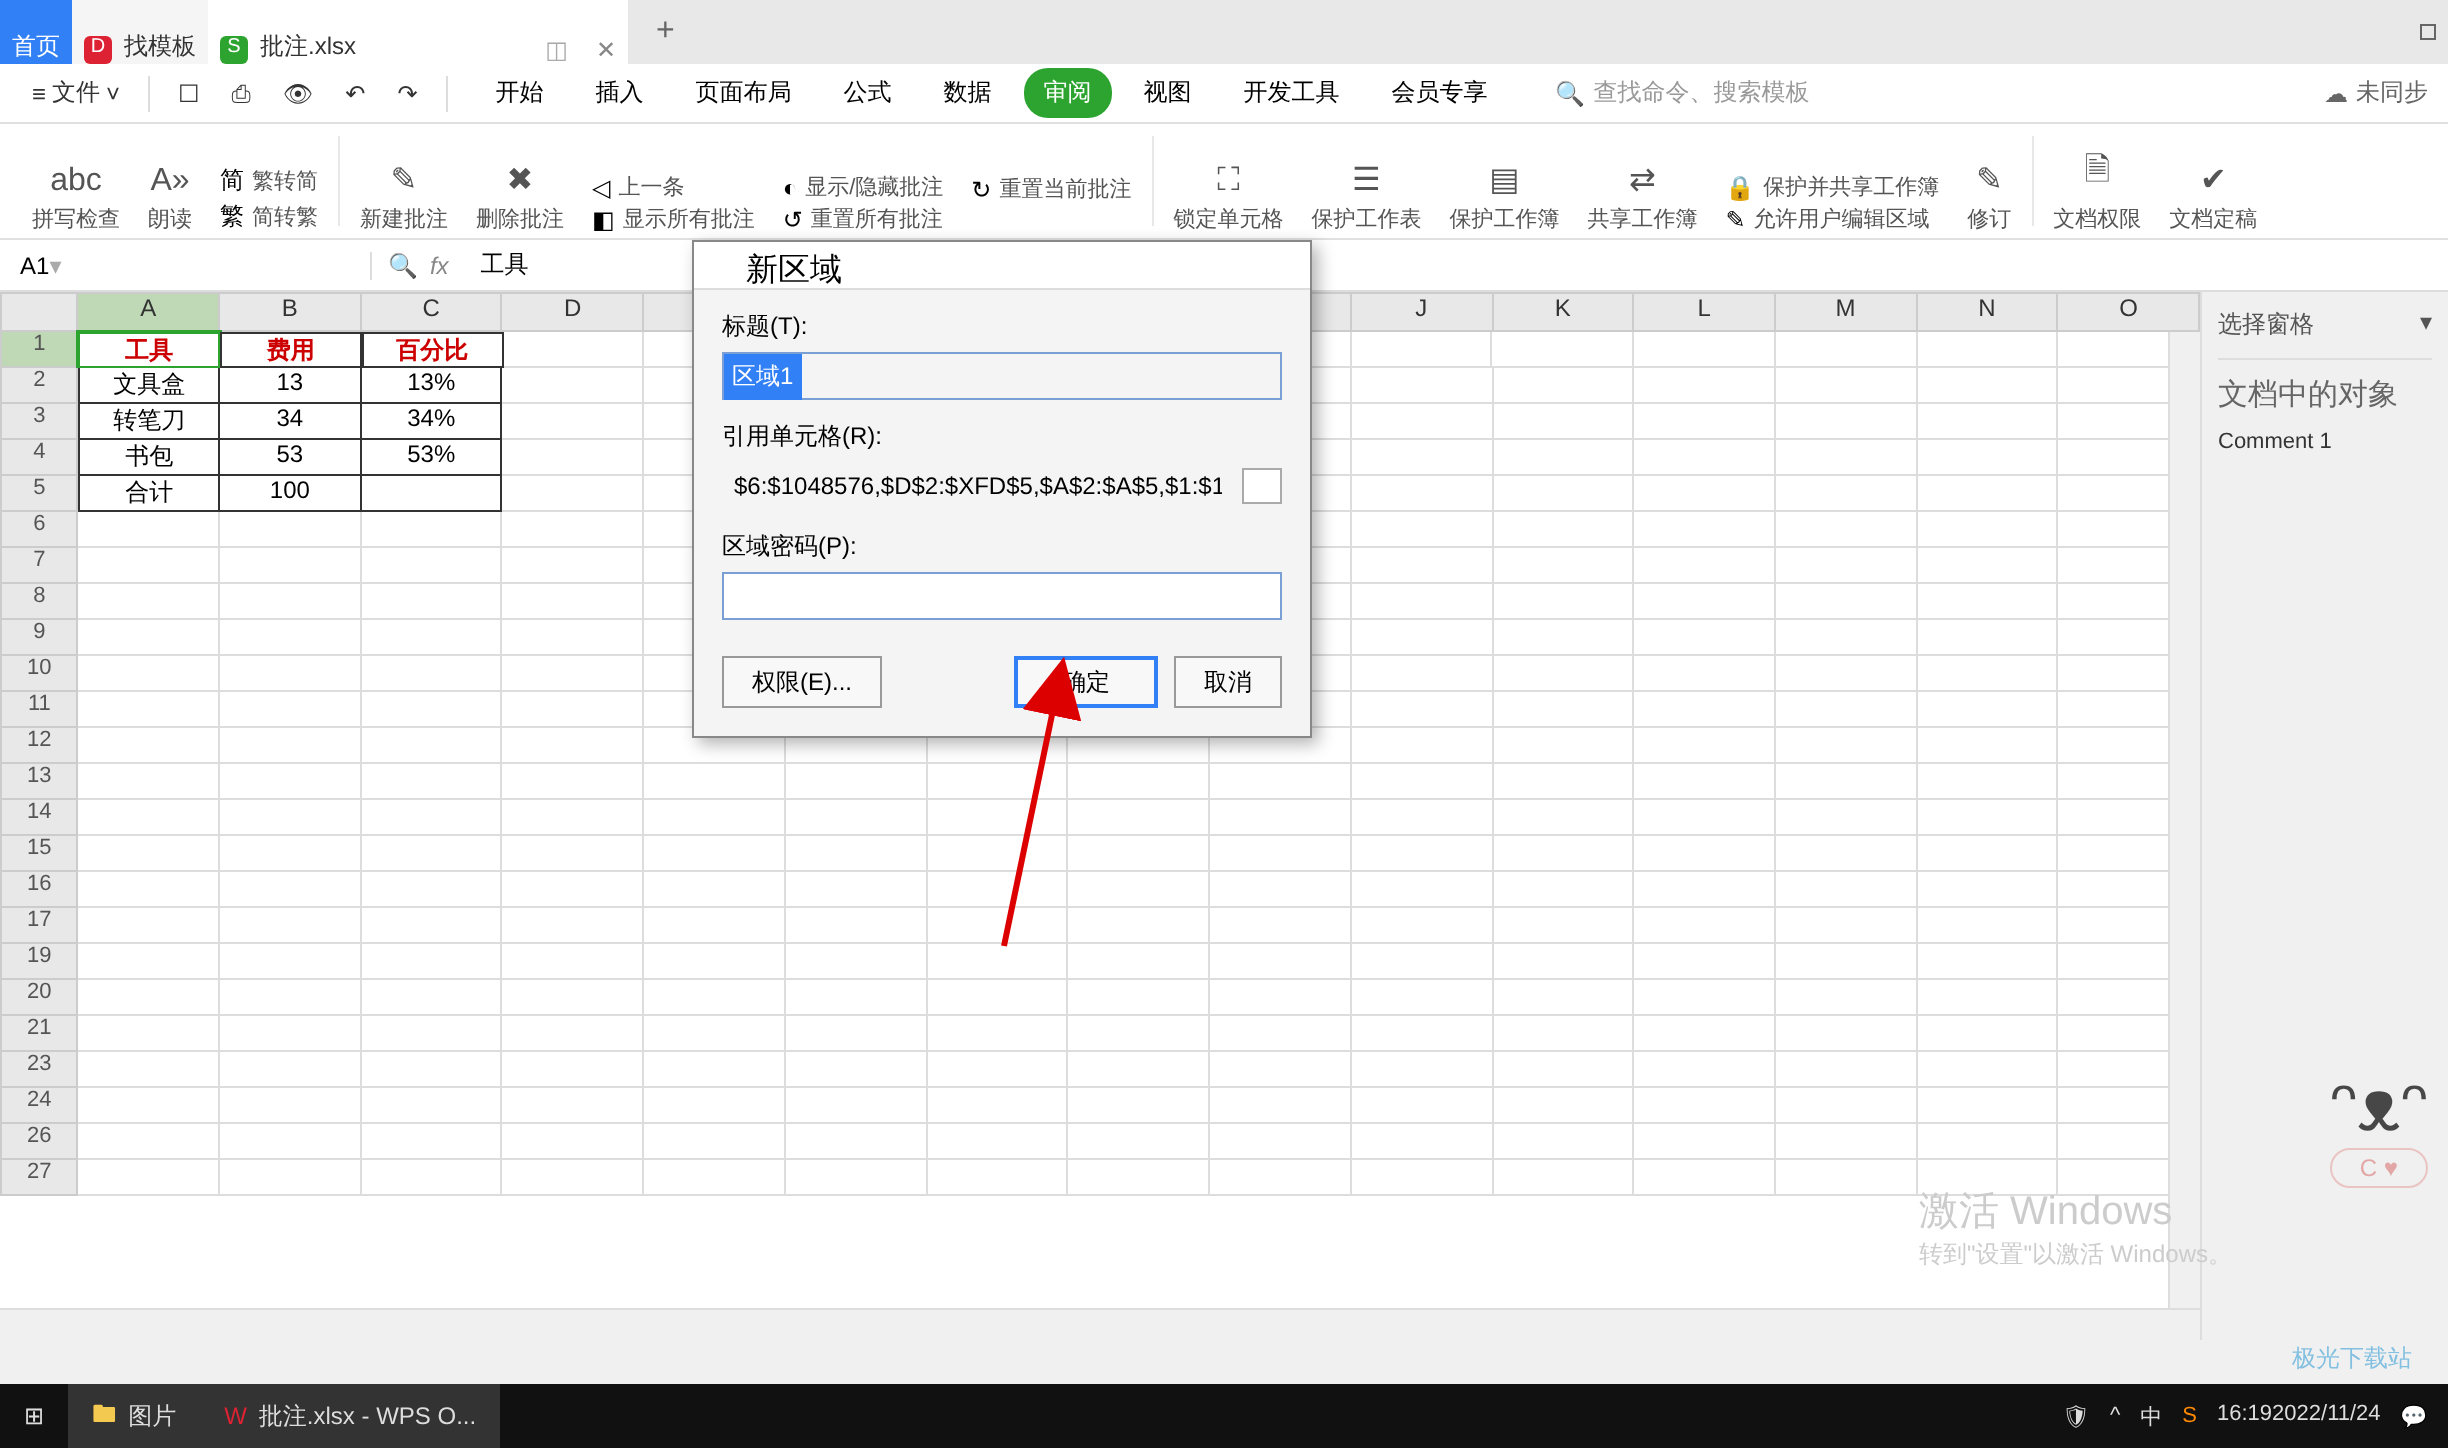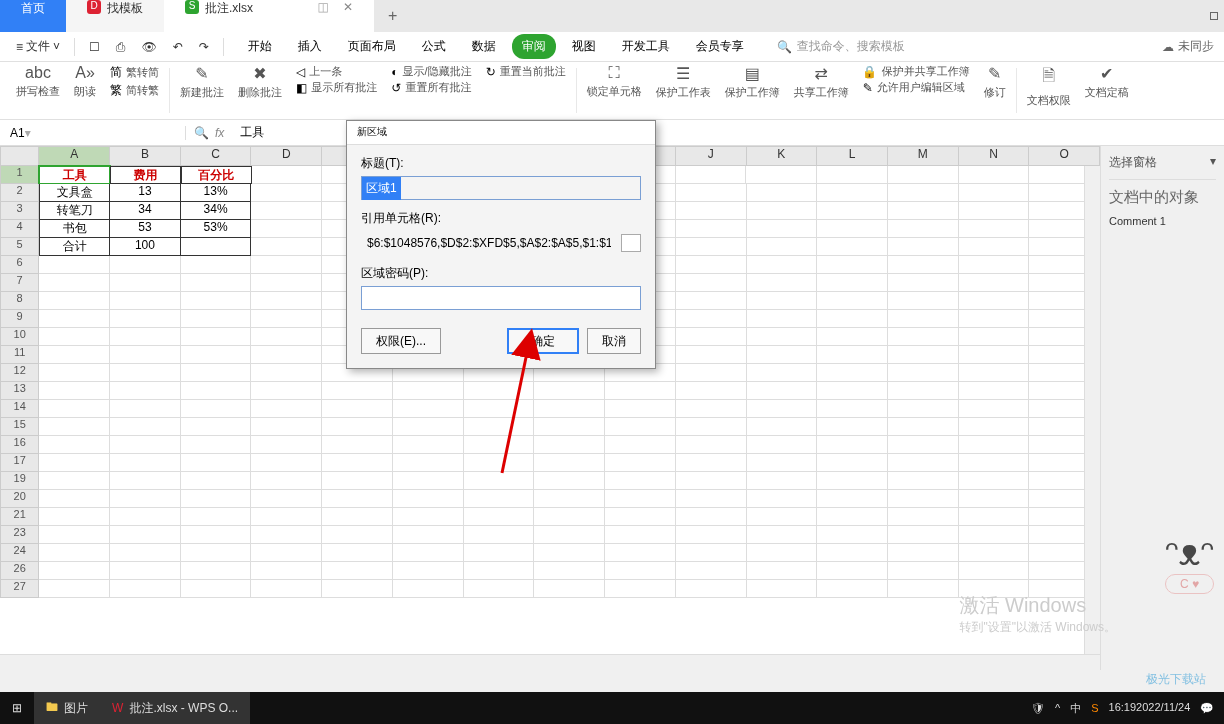--- a/index.html
+++ b/index.html
@@ -1,20 +1,20 @@
 <!DOCTYPE html>
 <html><head>
 <meta charset="utf-8">
 <style>
 * { margin: 0; padding: 0; box-sizing: border-box; font-family: "Microsoft YaHei", SimSun, sans-serif; }
 body { width: 1224px; height: 724px; background: #f0f0f0; overflow: hidden; position: relative; font-size: 12px; }
 
 
 .tabs { display: flex; height: 32px; background: #e8e8e8; align-items: center; }
-.tab { display: flex; align-items: flex-start; padding: 0 21px; height: 100%; gap: 6px; cursor: pointer; }
+.tab { display: flex; align-items: flex-end; padding: 0 6px; height: 100%; gap: 6px; cursor: pointer; }
 .tab-home { background: #3180f6; color: white; }
 .tab-templ { background: #f5f5f5; color: #333; }
 .tab-doc { background: #fff; color: #333; }
 .tab .icon { width: 14px; height: 14px; display: inline-block; }
 .tab .close-btn { margin-left: 8px; color: #888; }
 .new-tab { padding: 0 14px; color: #666; font-size: 16px; }
 .win-controls { margin-left: auto; padding-right: 6px; display: flex; gap: 8px; color: #666; }
 .sq { width: 8px; height: 8px; border: 1px solid #666; display: inline-block; }
 
 
@@ -22,21 +22,21 @@
 .menu-btn { padding: 4px 6px; color: #333; cursor: pointer; display: flex; align-items: center; gap: 3px; }
 .menu-sep { width: 1px; height: 18px; background: #ddd; margin: 0 4px; }
 .menu-tabs { display: flex; margin-left: 6px; gap: 6px; }
 .menu-tabs .mt { padding: 4px 10px; cursor: pointer; }
 .mt-active { background: #2ea430; color: white; border-radius: 12px; }
 .search-box { display: flex; align-items: center; color: #999; margin-left: 20px; gap: 4px; }
 .sync-status { margin-left: auto; display: flex; align-items: center; gap: 4px; color: #666; }
 
 
 .ribbon { display: flex; height: 58px; background: #fff; padding: 2px 10px; gap: 2px; align-items: center; border-bottom: 1px solid #e0e0e0; }
-.ribbon-group { display: flex; flex-direction: column; align-items: center; gap: 2px; padding: 0 6px; justify-content: flex-start; height: 100%; }
+.ribbon-group { display: flex; flex-direction: column; align-items: center; gap: 2px; padding: 0 6px; justify-content: flex-end; height: 100%; }
 .ribbon-group .ic { font-size: 16px; color: #555; }
 .ribbon-group .lbl { font-size: 11px; color: #555; }
 .ribbon-group.sm { flex-direction: column; gap: 1px; align-items: flex-start; }
 .ribbon-group.sm > div { display: flex; align-items: center; gap: 4px; }
 .rsep { width: 1px; height: 45px; background: #e8e8e8; margin: 0 2px; }
 
 
 .formula-row { display: flex; height: 26px; background: #fff; align-items: center; border-bottom: 1px solid #ddd; }
 .name-box { width: 186px; border-right: 1px solid #ddd; padding: 0 10px; display: flex; align-items: center; justify-content: flex-start; }
 .fx-icons { display: flex; align-items: center; gap: 6px; padding: 0 8px; color: #888; }
@@ -62,21 +62,21 @@
 .rp-title { display: flex; justify-content: space-between; color: #555; padding-bottom: 8px; border-bottom: 1px solid #ddd; margin-bottom: 8px; gap: 44px; }
 .rp-sec { font-size: 15px; color: #666; margin-bottom: 6px; }
 .rp-item { font-size: 11px; color: #333; padding: 2px 0; }
 
 
 .hscroll { position: absolute; bottom: 0; left: 0; right: 0; height: 16px; background: #f0f0f0; border-top: 1px solid #ddd; }
 .vscroll { position: absolute; top: 20px; right: 0; bottom: 16px; width: 16px; background: #f0f0f0; border-left: 1px solid #ddd; }
 
 
 .dialog { position: absolute; left: 346px; top: 120px; width: 310px; background: #f4f4f4; border: 1px solid #888; box-shadow: 3px 3px 8px rgba(0,0,0,0.3); }
-.dialog-title { height: 24px; background: #fff; border-bottom: 1px solid #ddd; padding: 4px 10px; font-size: 10px; }
+.dialog-title { height: 24px; background: #fff; border-bottom: 1px solid #ddd; padding: 4px 26px; font-size: 16px; }
 .dialog-body { padding: 10px 14px; }
 .dlg-label { font-size: 12px; margin-bottom: 4px; }
 .dlg-input { width: 100%; height: 24px; border: 1px solid #7a9fd4; padding: 2px 6px; font-size: 12px; }
 .dlg-ref-row { display: flex; gap: 4px; align-items: center; }
 .dlg-ref-row input { flex: 1; border: none; background: transparent; }
 .dlg-ref-row .pick { width: 20px; height: 18px; border: 1px solid #aaa; background: #fff; }
 .dialog-buttons { display: flex; gap: 8px; padding: 8px 14px 14px; }
 .dlg-btn { height: 26px; padding: 0 14px; border: 1px solid #999; background: #f8f8f8; font-size: 12px; cursor: pointer; }
 .dlg-btn.primary { border: 2px solid #3180f6; min-width: 72px; }
 .dlg-spacer { flex: 1; }

